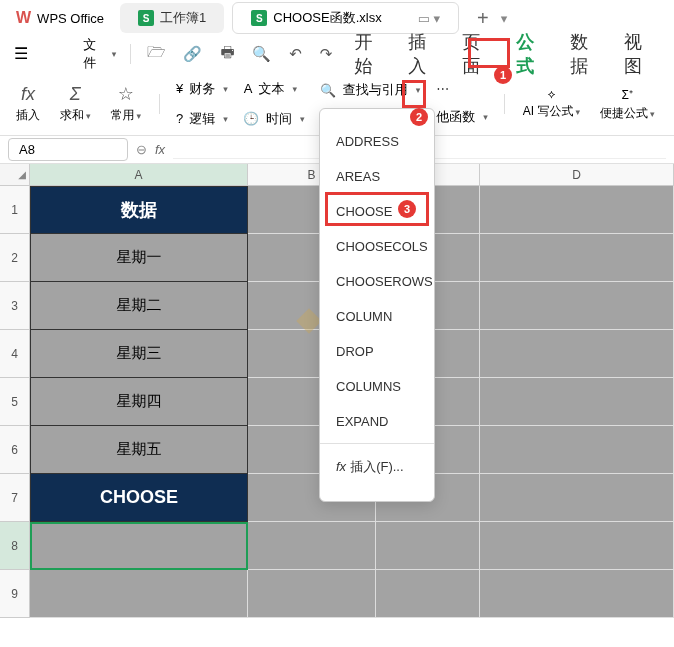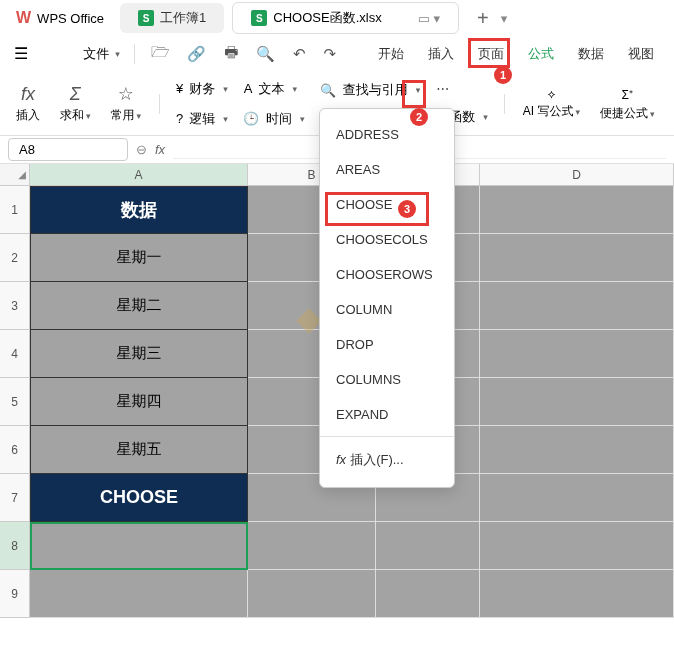--- a/index.html
+++ b/index.html
@@ -13,22 +13,22 @@
 .tab.active { background: #fff; border: 1px solid #ddd; }
 .tab-icon { width: 16px; height: 16px; background: #1e9e56; color: #fff; display: flex; align-items: center; justify-content: center; font-size: 10px; font-weight: bold; border-radius: 2px; }
 .plus-btn { margin-left: 8px; font-size: 20px; color: #666; padding: 0 6px; }
 
 .menubar { height: 36px; display: flex; align-items: center; padding: 0 8px; gap: 2px; border-bottom: 1px solid transparent; }
 .hamburger { font-size: 16px; padding: 4px 6px; }
 .file-menu { display: flex; align-items: center; gap: 4px; padding: 4px 6px; font-size: 13px; margin-left: 41px; }
 .icon-btn { padding: 6px 8px; color: #555; font-size: 15px; }
 .divider-v { width: 1px; height: 20px; background: #ddd; margin: 0 6px; }
 .menu-tabs { display: flex; margin-left: auto; }
-.menu-tab { padding: 8px 12px; font-size: 13px; color: #333; }
-.menu-tab.active { color: #1e9e56; font-weight: 400; }
+.menu-tab { padding: 8px 12px; font-size: 18px; color: #333; }
+.menu-tab.active { color: #1e9e56; font-weight: 700; }
 
 .toolbar { height: 64px; display: flex; align-items: center; padding: 4px 8px; border-bottom: 1px solid #e0e0e0; gap: 4px; }
 .tool-group { display: flex; flex-direction: column; align-items: center; gap: 2px; padding: 2px 8px; font-size: 12px; }
 .tool-group-h { display: flex; align-items: center; gap: 6px; padding: 4px 6px; font-size: 13px; }
 .tool-col { display: flex; flex-direction: column; gap: 4px; }
 .tool-icon { font-size: 18px; color: #555; font-style: italic; }
 .star-icon { font-size: 18px; color: #555; }
 .dropdown-arrow { font-size: 9px; color: #666; margin-left: 2px; }
 
 .ref-row { height: 28px; display: flex; align-items: center; padding: 2px 8px; gap: 8px; border-bottom: 1px solid #e0e0e0; }
@@ -48,21 +48,21 @@
 .grid-row { display: flex; }
 .row-h { width: 30px; border-right: 1px solid #ccc; border-bottom: 1px solid #ccc; display: flex; align-items: center; justify-content: center; font-size: 12px; color: #555; background: #f8f8f8; }
 .row-h.sel { background: #d5e8dc; }
 .cell { border-right: 1px solid #ddd; border-bottom: 1px solid #ddd; display: flex; align-items: center; justify-content: center; font-size: 15px; background: #a3a3a3; }
 .cell.header-cell { background: #0f2d52; color: #fff; font-weight: bold; font-size: 18px; }
 .cell.data-cell { border: 1.5px solid #333; border-top: none; }
 .row-tall { height: 48px; }
 .row-norm { height: 48px; }
 .selected-cell { border: 2px solid #1e9e56 !important; position: relative; }
 
-.dropdown-panel { position: absolute; left: 319px; top: 108px; width: 136px; background: #fff; border: 1px solid #ccc; border-radius: 6px; box-shadow: 0 4px 16px rgba(0,0,0,0.15); padding: 8px 0; z-index: 100; }
+.dropdown-panel { position: absolute; left: 319px; top: 108px; width: 116px; background: #fff; border: 1px solid #ccc; border-radius: 6px; box-shadow: 0 4px 16px rgba(0,0,0,0.15); padding: 15px 0; z-index: 100; }
 .dropdown-item { padding: 10px 16px; font-size: 13px; color: #333; cursor: pointer; }
 .dropdown-sep { height: 1px; background: #e0e0e0; margin: 4px 0; }
 .dropdown-item .fx-pre { font-style: italic; margin-right: 4px; }
 
 .annot { position: absolute; border: 3px solid #e53935; z-index: 200; pointer-events: none; }
 .annot-badge { position: absolute; width: 18px; height: 18px; border-radius: 50%; background: #e53935; color: #fff; display: flex; align-items: center; justify-content: center; font-size: 11px; font-weight: bold; z-index: 201; }
 
 .watermark { position: absolute; left: 300px; top: 310px; color: #caa95a; font-size: 16px; z-index: 50; opacity: 0.7; display: flex; align-items: center; gap: 4px; }
 .wm-icon { width: 18px; height: 18px; background: #caa95a; transform: rotate(45deg); opacity: 0.6; }
 </style>

